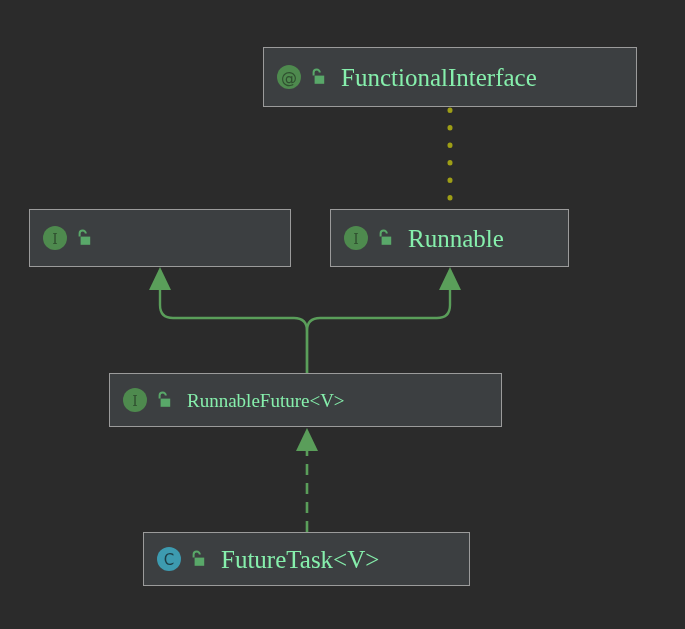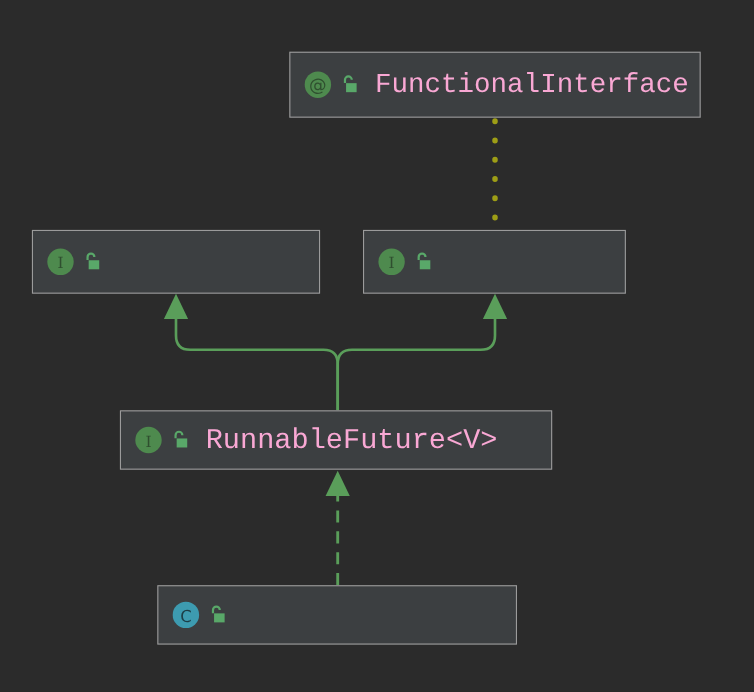--- a/index.html
+++ b/index.html
@@ -41,36 +41,36 @@
     flex: 0 0 auto;
     display: block;
   }
   .vis-icon {
     flex: 0 0 auto;
     display: block;
     margin-left: 7px;
   }
   .node-label {
     margin-left: 15px;
-    color: #f9a8d4;
-    font-family: Liberation Mono, monospace;
+    color: #86efac;
+    font-family: Liberation Serif, serif;
     font-size: 25px;
     line-height: 1;
     white-space: nowrap;
     letter-spacing: 0px;
   }
 
   
   #node-functionalinterface { left: 263px; top: 47px;  width: 374px; height: 60px; }
   #node-future              { left: 29px;  top: 209px; width: 262px; height: 58px; }
   #node-runnable            { left: 330px; top: 209px; width: 239px; height: 58px; }
   #node-runnablefuture      { left: 109px; top: 373px; width: 393px; height: 54px; }
   #node-futuretask          { left: 143px; top: 532px; width: 327px; height: 54px; }
 
-  #node-runnablefuture .node-label { font-size: 26px; }
+  #node-runnablefuture .node-label { font-size: 19px; }
   #node-futuretask .node-label { font-size: 25px; }
 </style>
 </head>
 <body>
 
 <div id="diagram">
 
   <svg id="edge-layer" viewBox="0 0 685 629" width="685" height="629" xmlns="http://www.w3.org/2000/svg">
 
     <g>
@@ -118,20 +118,21 @@
 
   <div class="node" id="node-runnable">
     <svg class="node-icon" width="26" height="26" viewBox="0 0 26 26" xmlns="http://www.w3.org/2000/svg">
       <circle cx="13" cy="13" r="12" fill="#4e8a4e"></circle>
       <text x="13" y="19" text-anchor="middle" font-family="DejaVu Serif, serif" font-size="14" fill="#2f4f2f">I</text>
     </svg>
     <svg class="vis-icon" width="17" height="18" viewBox="0 0 17 18" xmlns="http://www.w3.org/2000/svg">
       <path d="M4.6 7.4 V4.6 a3.1 3.1 0 0 1 6.2 0" fill="none" stroke="#59a869" stroke-width="2"></path>
       <rect x="5.6" y="7.6" width="9.6" height="8.2" fill="#59a869"></rect>
     </svg>
+    <span class="node-label">Runnable</span>
   </div>
 
   <div class="node" id="node-runnablefuture">
     <svg class="node-icon" width="26" height="26" viewBox="0 0 26 26" xmlns="http://www.w3.org/2000/svg">
       <circle cx="13" cy="13" r="12" fill="#4e8a4e"></circle>
       <text x="13" y="19" text-anchor="middle" font-family="DejaVu Serif, serif" font-size="14" fill="#2f4f2f">I</text>
     </svg>
     <svg class="vis-icon" width="17" height="18" viewBox="0 0 17 18" xmlns="http://www.w3.org/2000/svg">
       <path d="M4.6 7.4 V4.6 a3.1 3.1 0 0 1 6.2 0" fill="none" stroke="#59a869" stroke-width="2"></path>
       <rect x="5.6" y="7.6" width="9.6" height="8.2" fill="#59a869"></rect>
@@ -141,15 +142,16 @@
 
   <div class="node" id="node-futuretask">
     <svg class="node-icon" width="26" height="26" viewBox="0 0 26 26" xmlns="http://www.w3.org/2000/svg">
       <circle cx="13" cy="13" r="12" fill="#3d9bb0"></circle>
       <text x="13" y="19" text-anchor="middle" font-family="DejaVu Sans, sans-serif" font-size="15" fill="#1c3d46">C</text>
     </svg>
     <svg class="vis-icon" width="17" height="18" viewBox="0 0 17 18" xmlns="http://www.w3.org/2000/svg">
       <path d="M4.6 7.4 V4.6 a3.1 3.1 0 0 1 6.2 0" fill="none" stroke="#59a869" stroke-width="2"></path>
       <rect x="5.6" y="7.6" width="9.6" height="8.2" fill="#59a869"></rect>
     </svg>
+    <span class="node-label">FutureTask&lt;V&gt;</span>
   </div>
 
 </div>
 
 </body></html>

